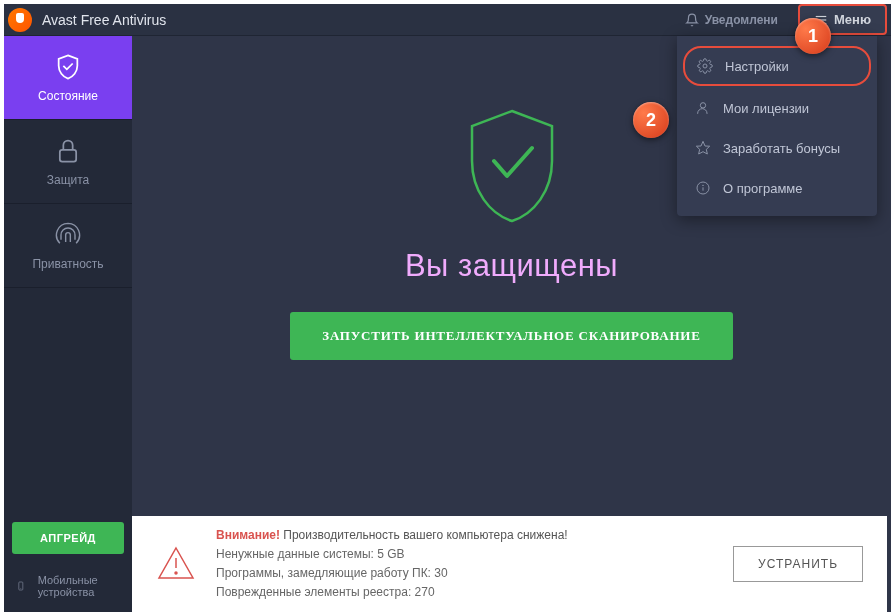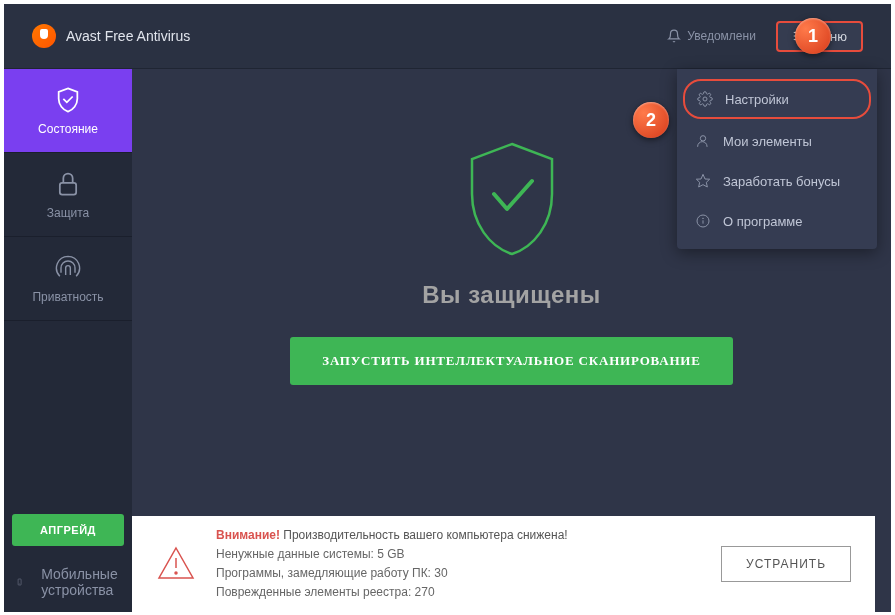--- a/index.html
+++ b/index.html
@@ -1,48 +1,48 @@
 <!DOCTYPE html>
 <html><head>
   <meta charset="utf-8">
   <style>
     * { margin: 0; padding: 0; box-sizing: border-box; font-family: -apple-system, BlinkMacSystemFont, 'Segoe UI', Arial, sans-serif; }
     body { width: 895px; height: 615px; background: #fff; overflow: hidden; }
     .app { width: 887px; height: 608px; margin: 4px; background: #2a3142; display: flex; flex-direction: column; position: relative; }
     
-    .topbar { height: 65px; background: #2a3142; display: flex; align-items: center; padding: 0 28px; justify-content: space-between; border-bottom: 1px solid #1f2533; }
+    .topbar { height: 32px; background: #2a3142; display: flex; align-items: center; padding: 0 4px; justify-content: space-between; border-bottom: 1px solid #1f2533; }
     .brand { display: flex; align-items: center; gap: 10px; }
     .logo { width: 24px; height: 24px; background: linear-gradient(135deg, #ff7800, #ff5500); border-radius: 50%; position: relative; }
     .logo::after { content: ''; position: absolute; top: 5px; left: 8px; width: 8px; height: 10px; border-radius: 2px 2px 4px 4px; background: #fff; }
     .brand-text { color: #e0e4ec; font-size: 14px; font-weight: 400; }
-    .topbar-right { display: flex; align-items: center; gap: 8px; }
+    .topbar-right { display: flex; align-items: center; gap: 8px; font-weight: bold; }
     .notify { display: flex; align-items: center; gap: 6px; color: #8a92a6; font-size: 12px; padding: 6px 12px; cursor: pointer; }
     .menu-btn { display: flex; align-items: center; gap: 6px; color: #d0d4dc; font-size: 13px; padding: 6px 14px; background: #353c50; border-radius: 4px; cursor: pointer; border: 2px solid #e74c3c; }
     
     .body { flex: 1; display: flex; }
     .sidebar { width: 128px; background: #232938; display: flex; flex-direction: column; }
     .nav-item { height: 84px; display: flex; flex-direction: column; align-items: center; justify-content: center; gap: 8px; color: #8a92a6; font-size: 12px; cursor: pointer; border-bottom: 1px solid #1a1f2c; }
     .nav-item.active { background: #7a3ff0; color: #fff; }
     .nav-item svg { width: 28px; height: 28px; }
     .nav-spacer { flex: 1; }
     .upgrade-btn { margin: 10px 8px; padding: 10px 0; background: #3eb655; color: #fff; font-size: 11px; font-weight: 600; text-align: center; border-radius: 3px; cursor: pointer; letter-spacing: 0.5px; }
-    .mobile-link { padding: 10px 12px 14px; color: #8a92a6; font-size: 14px; display: flex; align-items: center; gap: 18px; cursor: pointer; }
+    .mobile-link { padding: 10px 12px 14px; color: #8a92a6; font-size: 11px; display: flex; align-items: center; gap: 12px; cursor: pointer; }
     
     .main { flex: 1; background: #2f3548; display: flex; flex-direction: column; align-items: center; position: relative; }
     .shield-wrap { margin-top: 70px; }
     .shield-svg { width: 100px; height: 120px; }
-    .status-title { margin-top: 18px; color: #a3a3a3; font-size: 24px; font-weight: 700; letter-spacing: 0.5px; }
+    .status-title { margin-top: 18px; color: #f0abfc; font-size: 31px; font-weight: 400; letter-spacing: 0.5px; }
     .scan-btn { margin-top: 28px; padding: 16px 32px; background: #3eb655; color: #fff; font-size: 13px; font-weight: 600; letter-spacing: 0.8px; border-radius: 3px; cursor: pointer; font-family: Liberation Serif, serif; }
     
     .dropdown { position: absolute; top: 0; right: 14px; width: 200px; background: #353c52; border-radius: 0 0 4px 4px; padding: 8px 0; box-shadow: 0 4px 16px rgba(0,0,0,0.4); }
     .dd-item { display: flex; align-items: center; gap: 12px; padding: 12px 18px; color: #c0c6d6; font-size: 13px; cursor: pointer; }
     .dd-item svg { width: 16px; height: 16px; flex-shrink: 0; }
     .dd-item.highlighted { border: 2px solid #e74c3c; border-radius: 18px; margin: 2px 6px; padding: 10px 12px; }
     
-    .bottom-banner { position: absolute; bottom: 0; left: 128px; right: 16px; height: 96px; background: #fff; display: flex; align-items: center; padding: 0 24px; gap: 20px; }
+    .bottom-banner { position: absolute; bottom: 0; left: 128px; right: 4px; height: 96px; background: #fff; display: flex; align-items: center; padding: 0 24px; gap: 20px; }
     .warn-icon { width: 40px; height: 40px; flex-shrink: 0; }
     .banner-text { flex: 1; font-size: 12px; line-height: 1.6; }
     .banner-title { color: #555; }
     .banner-title strong { color: #d9534f; }
     .banner-line { color: #666; }
     .fix-btn { padding: 10px 24px; border: 1px solid #999; color: #555; font-size: 12px; font-weight: 500; letter-spacing: 1px; cursor: pointer; background: #fff; }
     
     .callout { position: absolute; width: 36px; height: 36px; border-radius: 50%; background: radial-gradient(circle at 30% 30%, #ff7a4a, #d63a1a); color: #fff; display: flex; align-items: center; justify-content: center; font-size: 18px; font-weight: 700; box-shadow: 0 2px 6px rgba(0,0,0,0.5), inset 0 1px 2px rgba(255,255,255,0.4); }
     .callout-1 { top: 14px; right: 60px; z-index: 20; }
     .callout-2 { top: 98px; right: 222px; z-index: 20; }
@@ -124,21 +124,21 @@
               <circle cx="12" cy="12" r="3"></circle>
               <path d="M19.4 15a1.7 1.7 0 00.3 1.8l.1.1a2 2 0 11-2.8 2.8l-.1-.1a1.7 1.7 0 00-1.8-.3 1.7 1.7 0 00-1 1.5V21a2 2 0 11-4 0v-.1a1.7 1.7 0 00-1-1.5 1.7 1.7 0 00-1.8.3l-.1.1a2 2 0 11-2.8-2.8l.1-.1a1.7 1.7 0 00.3-1.8 1.7 1.7 0 00-1.5-1H3a2 2 0 110-4h.1a1.7 1.7 0 001.5-1 1.7 1.7 0 00-.3-1.8l-.1-.1a2 2 0 112.8-2.8l.1.1a1.7 1.7 0 001.8.3h0a1.7 1.7 0 001-1.5V3a2 2 0 114 0v.1a1.7 1.7 0 001 1.5 1.7 1.7 0 001.8-.3l.1-.1a2 2 0 112.8 2.8l-.1.1a1.7 1.7 0 00-.3 1.8v0a1.7 1.7 0 001.5 1H21a2 2 0 110 4h-.1a1.7 1.7 0 00-1.5 1z"></path>
             </svg>
           <span>Настройки</span>
         </div>
         <div class="dd-item">
           <svg viewBox="0 0 24 24" fill="none" stroke="#8a92a6" stroke-width="1.5">
               <circle cx="12" cy="8" r="4"></circle>
               <path d="M4 21v-1a7 7 0 0114 0v1"></path>
             </svg>
-          <span>Мои элементы</span>
+          <span>Мои лицензии</span>
         </div>
         <div class="dd-item">
           <svg viewBox="0 0 24 24" fill="none" stroke="#8a92a6" stroke-width="1.5">
               <polygon points="12 2 15 9 22 9.3 17 14 18.5 21 12 17.5 5.5 21 7 14 2 9.3 9 9"></polygon>
             </svg>
           <span>Заработать бонусы</span>
         </div>
         <div class="dd-item">
           <svg viewBox="0 0 24 24" fill="none" stroke="#8a92a6" stroke-width="1.5">
               <circle cx="12" cy="12" r="9"></circle>

